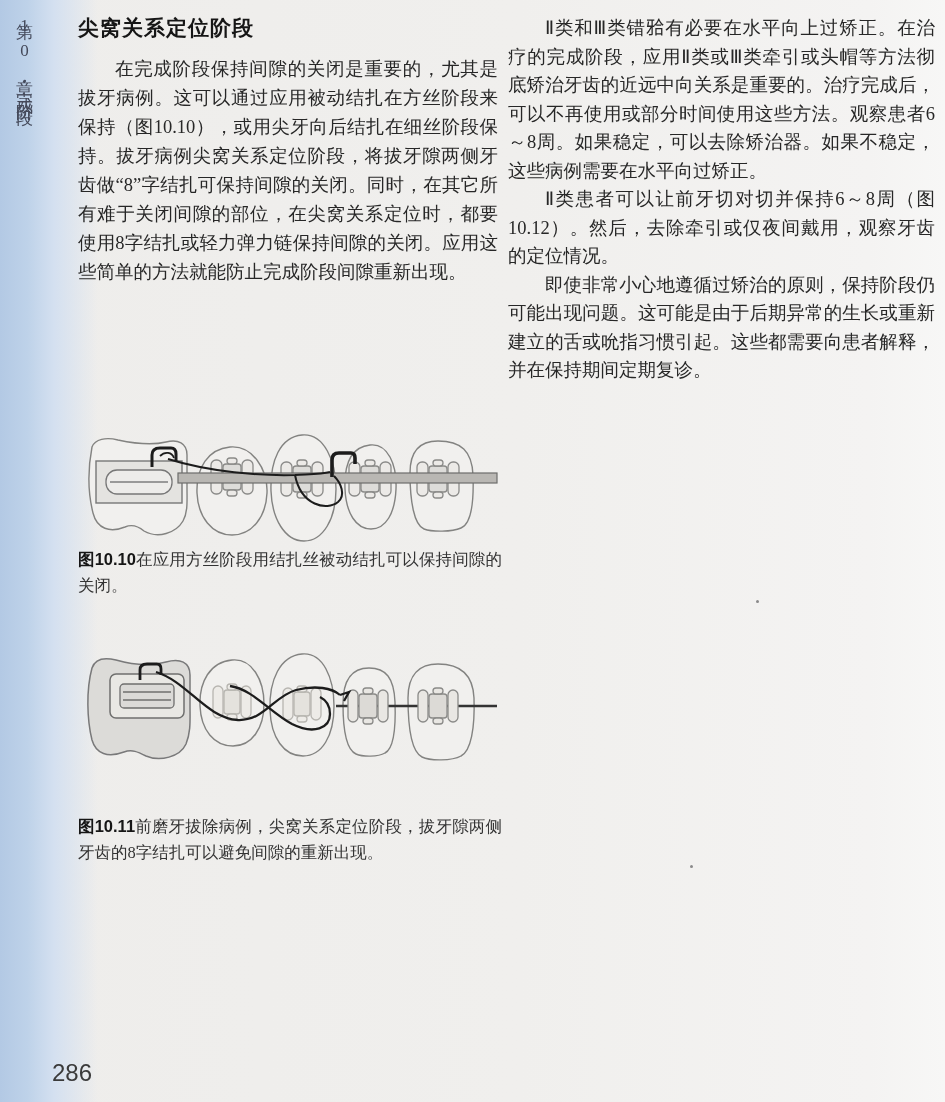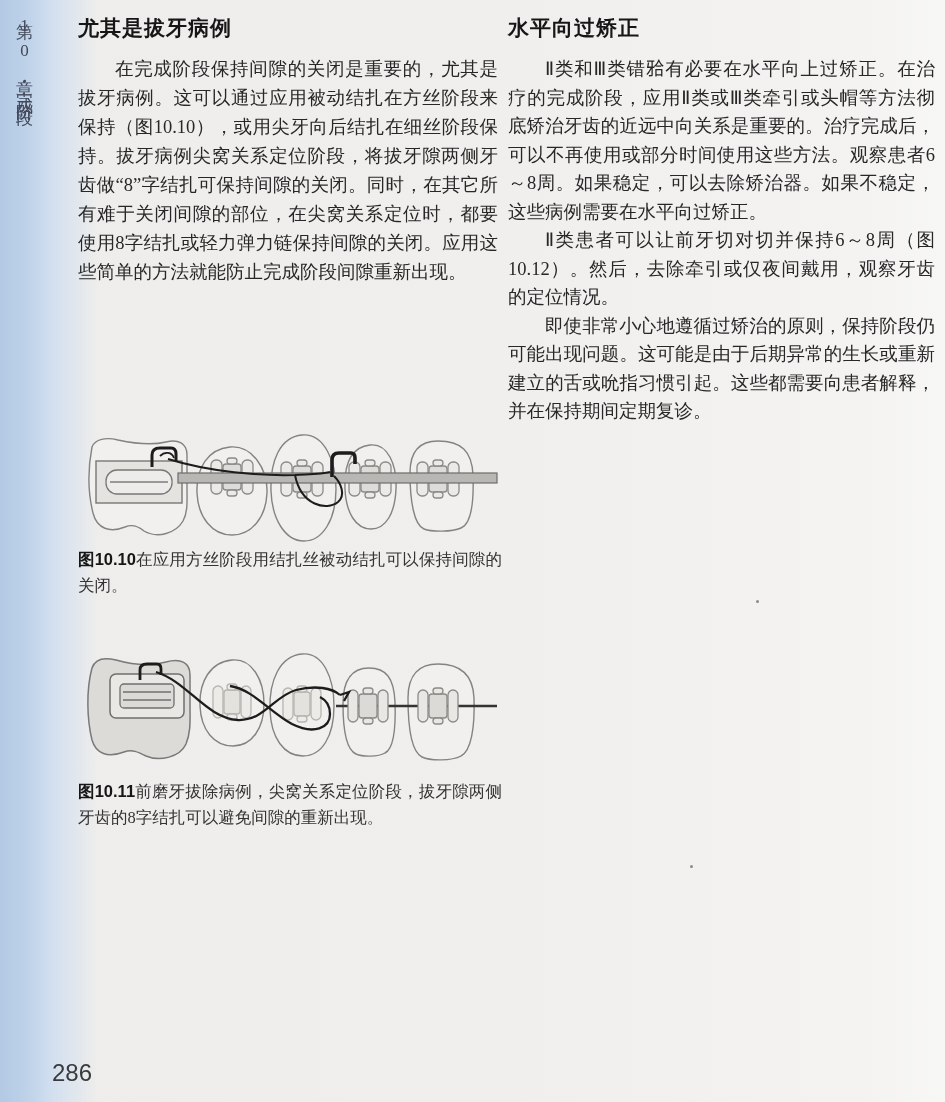--- a/index.html
+++ b/index.html
@@ -32,21 +32,21 @@
   .col-right p.body-text { line-height:28.5px; }
   .figure { position:absolute; left:80px; }
   .fig1-img { top:413px; width:420px; height:132px; }
   .fig2-img { top:640px; width:418px; height:126px; }
   .caption {
     position:absolute; left:78px; width:424px;
     font-size:16.5px; line-height:26px; color:#333;
     text-align:justify; text-justify:inter-character;
   }
   .cap1 { top:546px; }
-  .cap2 { top:778px; }
+  .cap2 { top:813px; }
   .caption .fig-label {
     font-family:"Liberation Sans", sans-serif; font-weight:bold;
     color:#161616; margin-right:0;
   }
   .page-number {
     position:absolute; left:52px; top:1059px;
     font-family:"Liberation Sans", sans-serif; font-size:24px; color:#3a3a3a;
   }
   .speck { position:absolute; width:3px; height:3px; border-radius:50%; background:#8a8a8a; }
   .speck-1 { left:756px; top:600px; }
@@ -56,26 +56,25 @@
 </style>
 </head>
 <body>
 
 <div class="page">
 
   <div class="sidebar-strip"></div>
   <div class="sidebar-label">第10章・完成阶段</div>
 
   <div class="col col-left">
-    <h2 class="heading">尤其是拔牙病例</h2>
+    <h2 class="heading">尖窝关系定位阶段</h2>
     <p class="body-text">在完成阶段保持间隙的关闭是重要的，尤其是拔牙病例。这可以通过应用被动结扎在方丝阶段来保持（图10.10），或用尖牙向后结扎在细丝阶段保持。拔牙病例尖窝关系定位阶段，将拔牙隙两侧牙齿做“8”字结扎可保持间隙的关闭。同时，在其它所有难于关闭间隙的部位，在尖窝关系定位时，都要使用8字结扎或轻力弹力链保持间隙的关闭。应用这些简单的方法就能防止完成阶段间隙重新出现。</p>
   </div>
 
   <div class="col col-right">
-    <h2 class="heading">水平向过矫正</h2>
     <p class="body-text">Ⅱ类和Ⅲ类错𬌗有必要在水平向上过矫正。在治疗的完成阶段，应用Ⅱ类或Ⅲ类牵引或头帽等方法彻底矫治牙齿的近远中向关系是重要的。治疗完成后，可以不再使用或部分时间使用这些方法。观察患者6～8周。如果稳定，可以去除矫治器。如果不稳定，这些病例需要在水平向过矫正。</p>
     <p class="body-text">Ⅱ类患者可以让前牙切对切并保持6～8周（图10.12）。然后，去除牵引或仅夜间戴用，观察牙齿的定位情况。</p>
     <p class="body-text">即使非常小心地遵循过矫治的原则，保持阶段仍可能出现问题。这可能是由于后期异常的生长或重新建立的舌或吮指习惯引起。这些都需要向患者解释，并在保持期间定期复诊。</p>
   </div>
 
   <svg class="figure fig1-img" viewBox="0 0 420 132">
 
     <g>
       <path class="tooth" d="M12,34 C8,55 8,80 13,100 C17,116 30,120 45,114 C52,111 58,113 64,118 C78,126 96,120 103,108 C108,99 107,88 107,75 L107,42 C107,30 98,26 86,29 C70,33 52,30 38,27 C26,24 15,26 12,34 Z"></path>
       <path class="tooth" d="M150,34 C128,36 116,55 117,80 C118,104 132,122 152,122 C172,122 186,104 187,80 C188,56 172,32 150,34 Z"></path>

